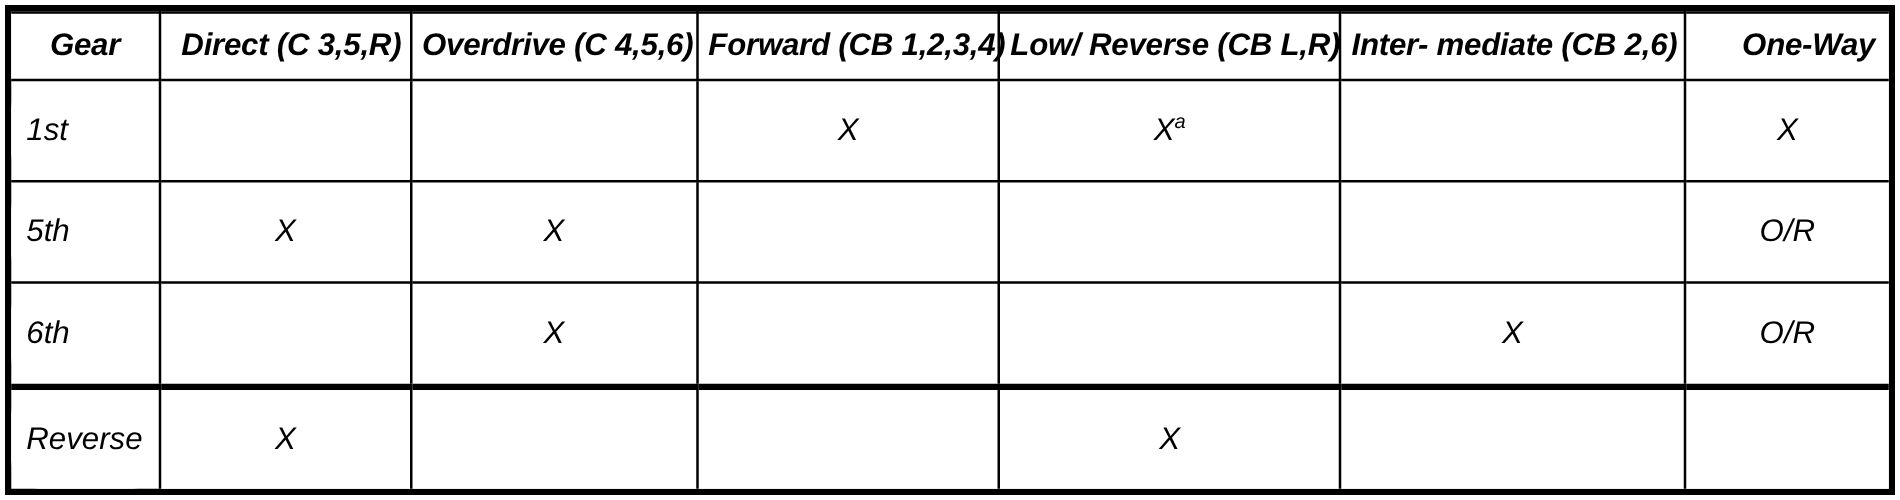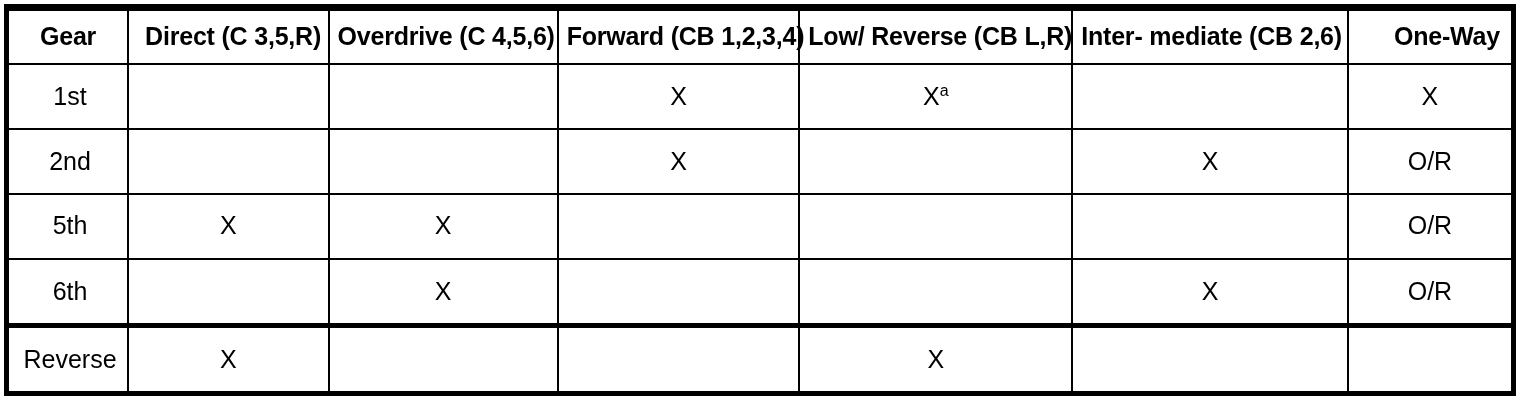--- a/index.html
+++ b/index.html
@@ -16,20 +16,21 @@
   }
   .table-wrap {
     position: absolute;
     left: 4px;
     top: 4px;
     width: 1512px;
     height: 392px;
     box-sizing: border-box;
     border: 5px solid #000000;
     background: #ffffff;
+    font-style: italic;
   }
   table.gear-table {
     width: 100%;
     height: 100%;
     border-collapse: collapse;
     table-layout: fixed;
   }
   table.gear-table td,
   table.gear-table th {
     border: 2px solid #000000;
@@ -48,21 +49,21 @@
   }
   thead th.col-gear {
     text-align: center;
   }
   tbody td {
     height: 48px;
     font-weight: normal;
     text-align: center;
   }
   tbody td.gear-label {
-    text-align: center;
+    text-align: left;
     padding-left: 12px;
     border-radius: 23px;
   }
   tbody tr.last-group > td {
     border-top: 5px solid #000000;
   }
   
   tbody tr:last-child > td {
     border-bottom: none;
   }
@@ -107,29 +108,20 @@
       <tr>
         <td class="gear-label">1st</td>
         <td></td>
         <td></td>
         <td>X</td>
         <td><span class="cell-val">X</span><sup class="note">a</sup></td>
         <td></td>
         <td>X</td>
       </tr>
 
-      <tr>
-        <td class="gear-label">2nd</td>
-        <td></td>
-        <td></td>
-        <td>X</td>
-        <td></td>
-        <td>X</td>
-        <td>O/R</td>
-      </tr>
 
 
 
       <tr>
         <td class="gear-label">5th</td>
         <td>X</td>
         <td>X</td>
         <td></td>
         <td></td>
         <td></td>

